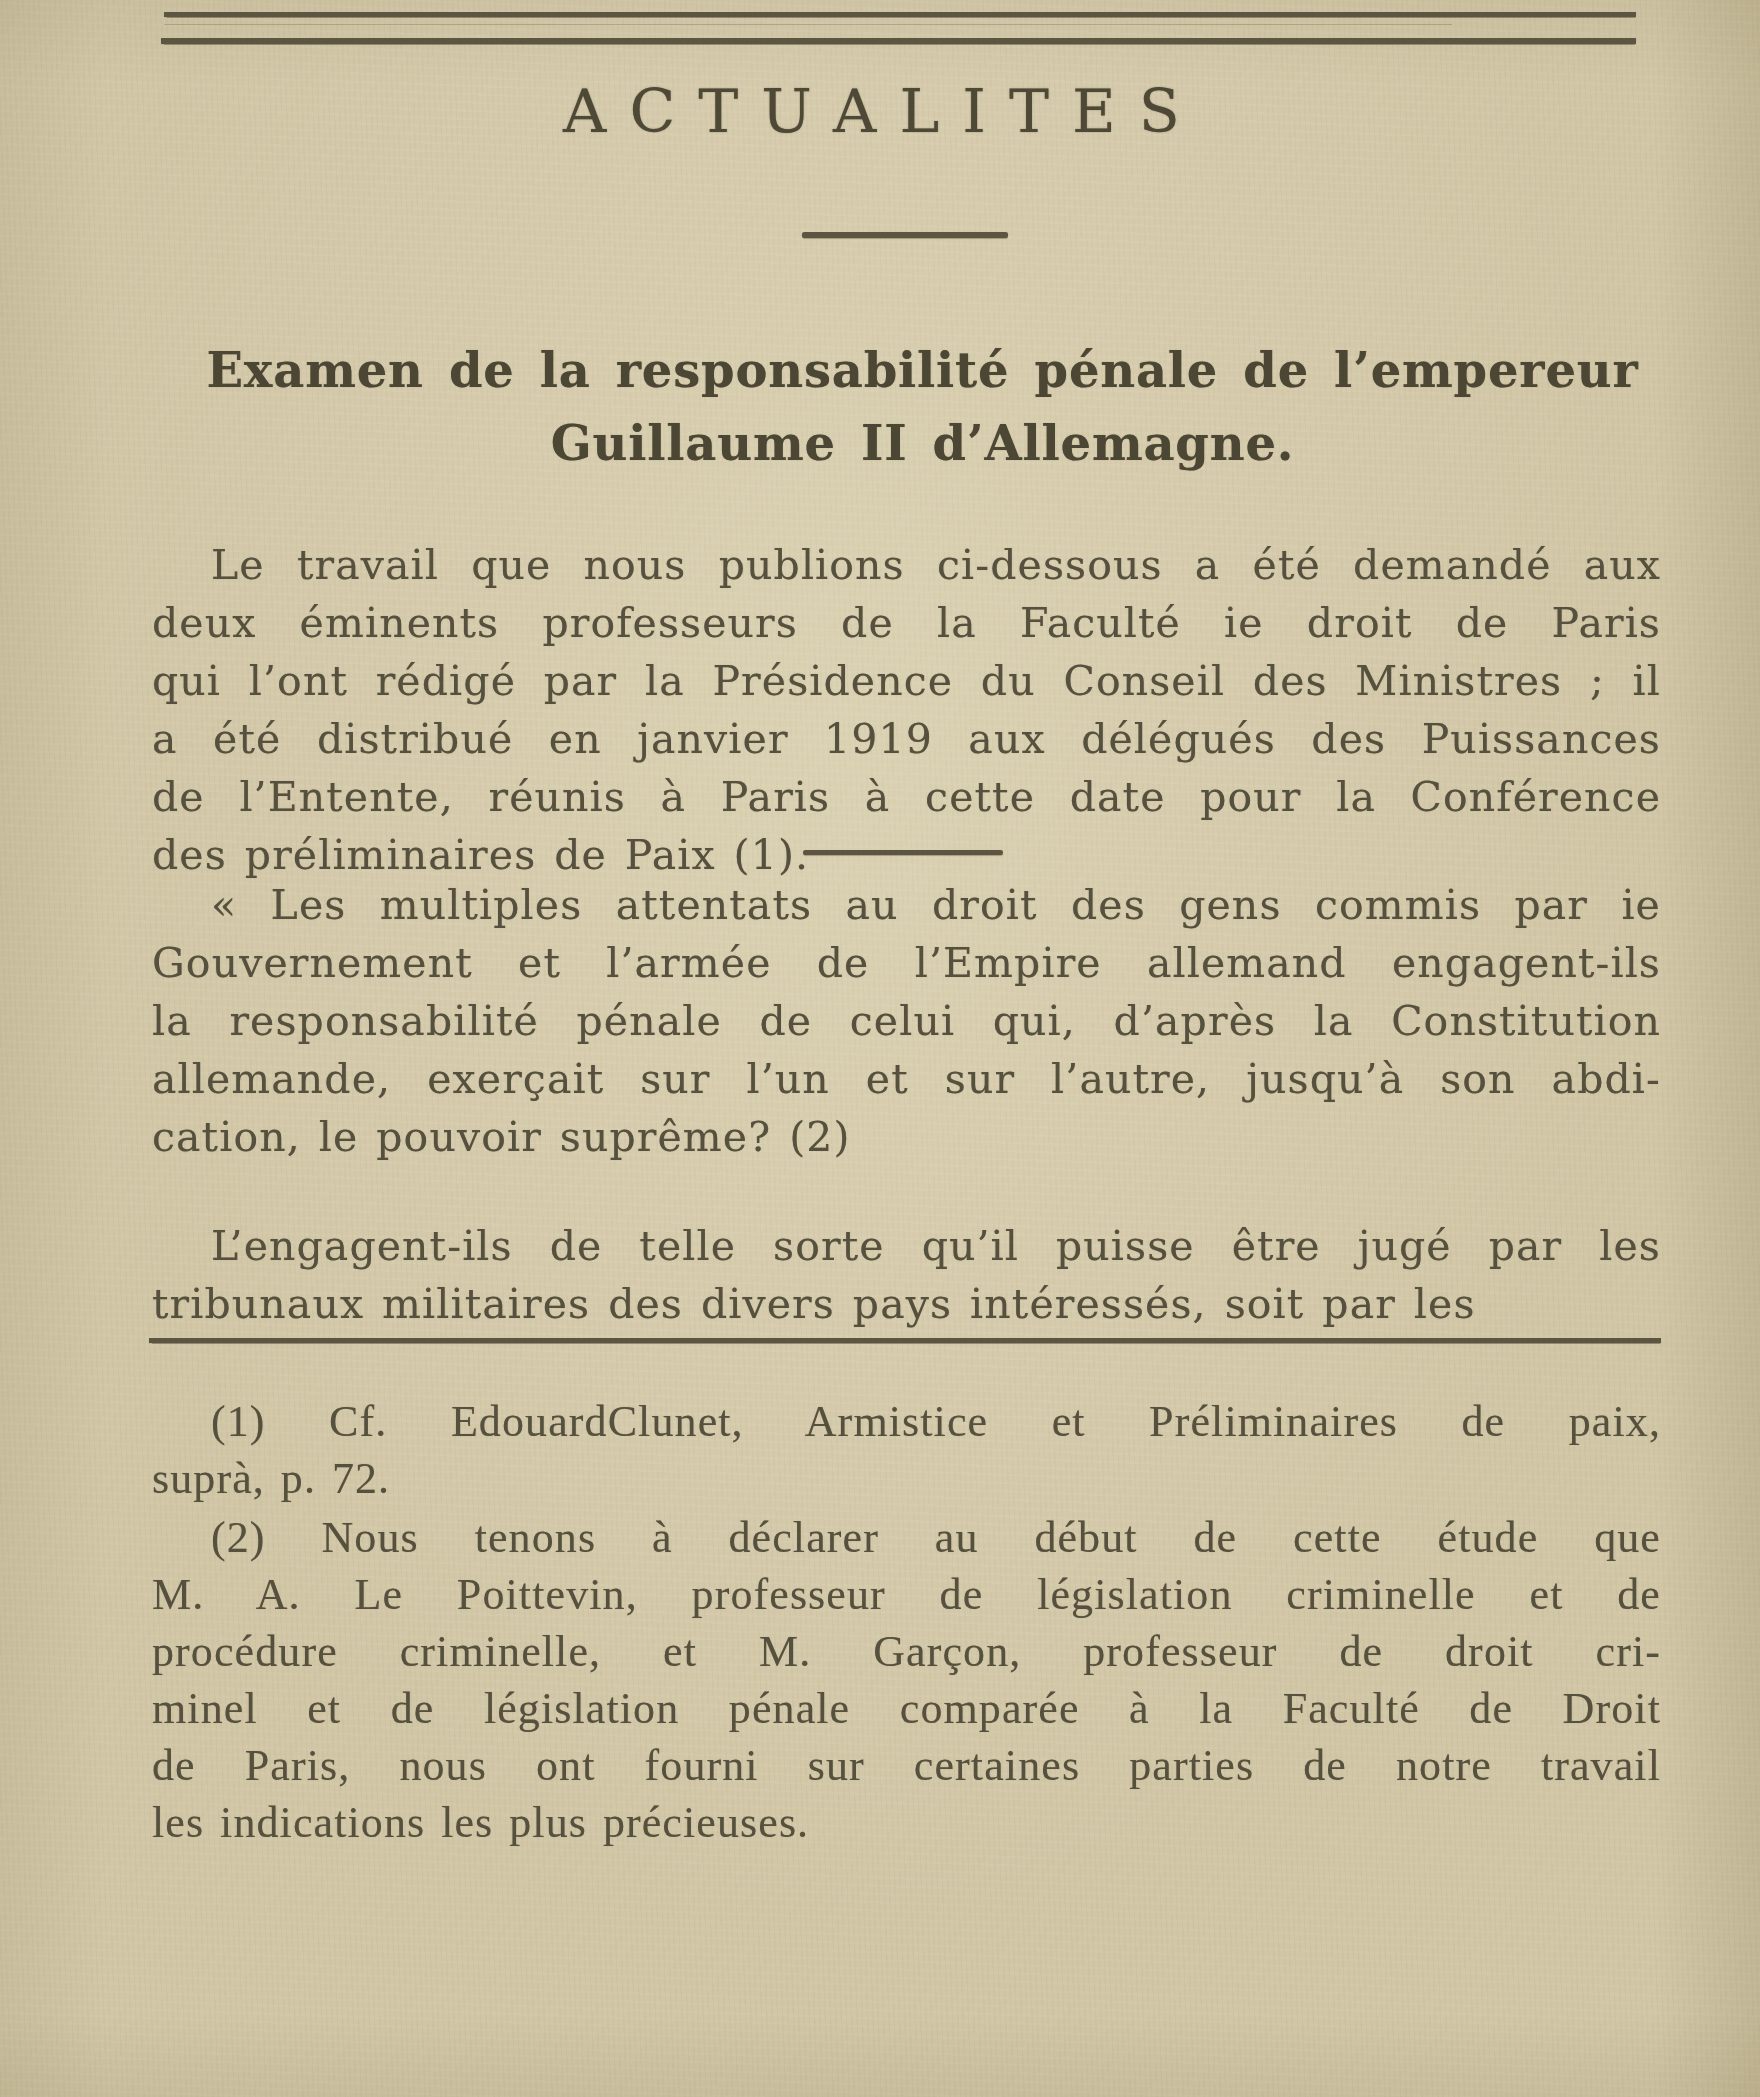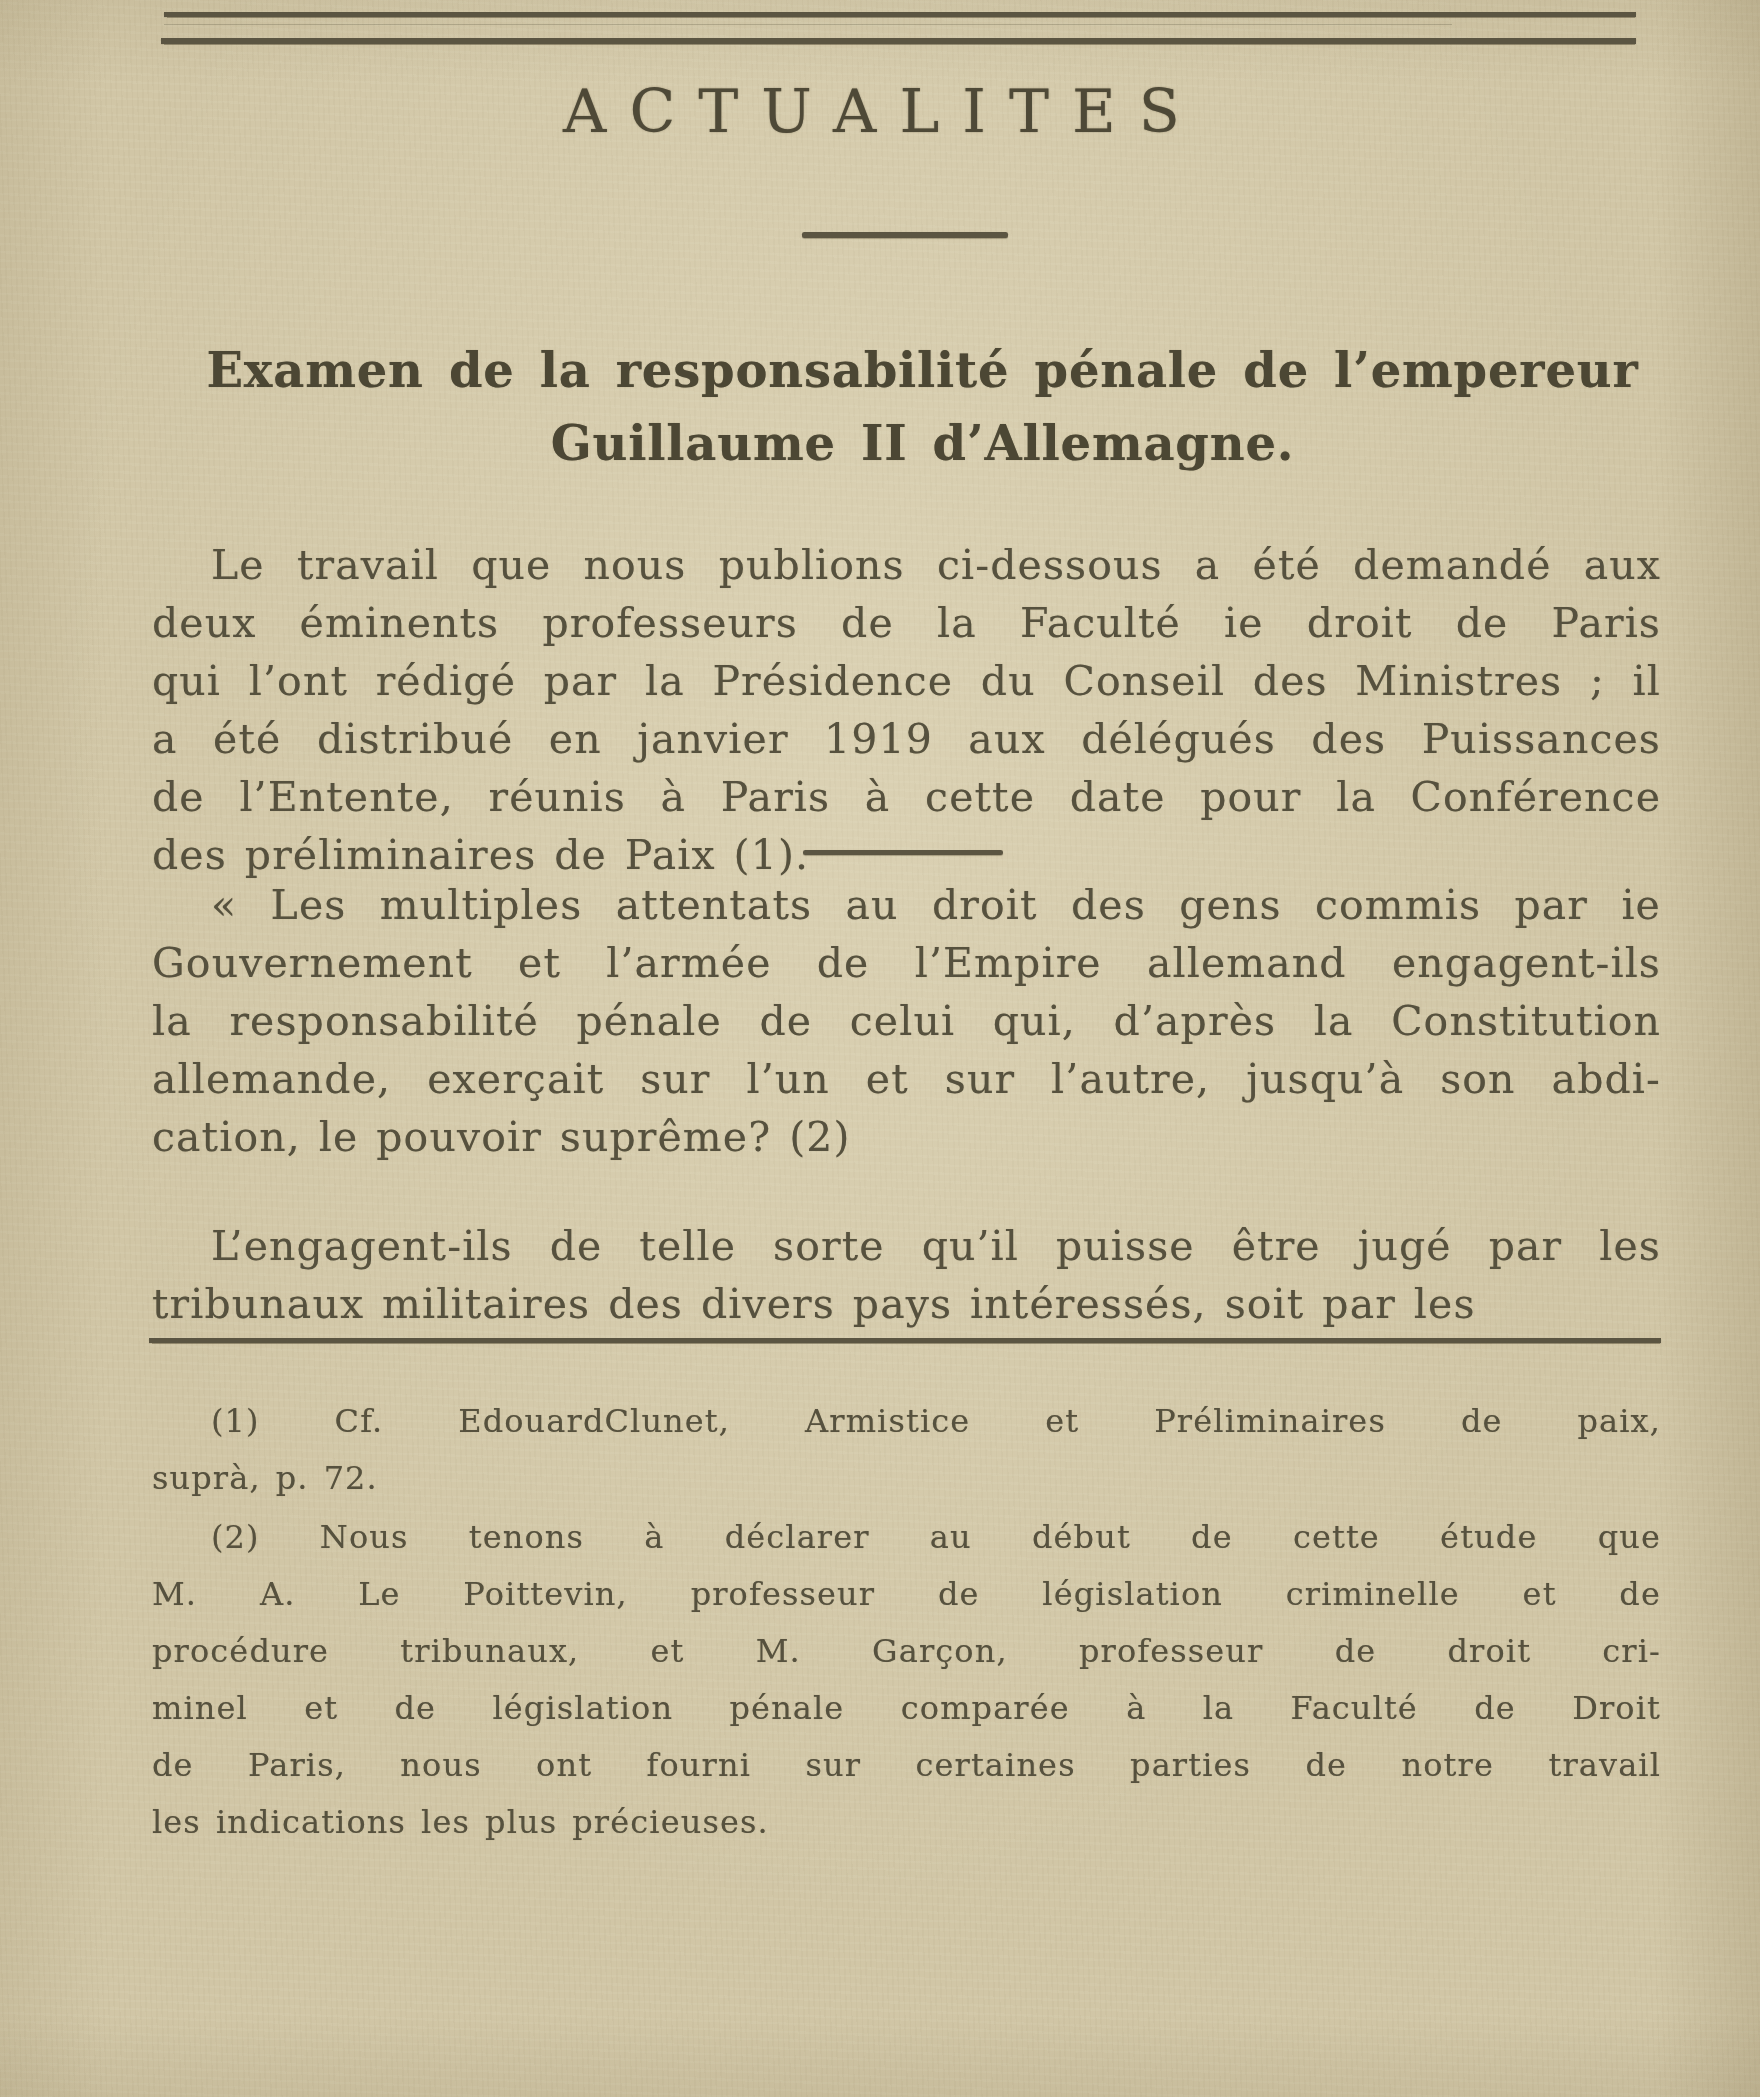--- a/index.html
+++ b/index.html
@@ -81,21 +81,21 @@
     text-justify: inter-word;
     white-space: nowrap;
   }
   .block .line.last  { text-align-last: left; white-space: normal; }
   .block .line.first { text-indent: 59px; }
 
   .intro  { top: 491px; margin-top: 45px; }
   .quote1 { top: 876px; }
   .quote2 { top: 1217px; line-height: 58px; }
 
-  .footnote { font-size: 32px; line-height: 57px; }
+  .footnote { font-size: 44px; line-height: 57px; font-family: Liberation Serif, serif; }
   .fn1 { top: 1393px; }
   .fn2 { top: 1509px; }
 </style>
 </head>
 <body>
 
 <div class="paper">
 
   <div class="rule rule-top-1"></div>
   <div class="rule rule-top-ghost"></div>
@@ -137,20 +137,20 @@
   <div class="rule rule-footnote"></div>
 
   <div class="block footnote fn1">
       <div class="line first">(1) Cf. EdouardClunet, Armistice et Préliminaires de paix,</div>
       <div class="line last">suprà, p. 72.</div>
     </div>
 
   <div class="block footnote fn2">
       <div class="line first">(2) Nous tenons à déclarer au début de cette étude que</div>
       <div class="line">M. A. Le Poittevin, professeur de législation criminelle et de</div>
-      <div class="line">procédure tribunaux, et M. Garçon, professeur de droit cri-</div>
+      <div class="line">procédure criminelle, et M. Garçon, professeur de droit cri-</div>
       <div class="line">minel et de législation pénale comparée à la Faculté de Droit</div>
       <div class="line">de Paris, nous ont fourni sur certaines parties de notre travail</div>
       <div class="line last">les indications les plus précieuses.</div>
     </div>
 
 </div>
 
 
 </body></html>

